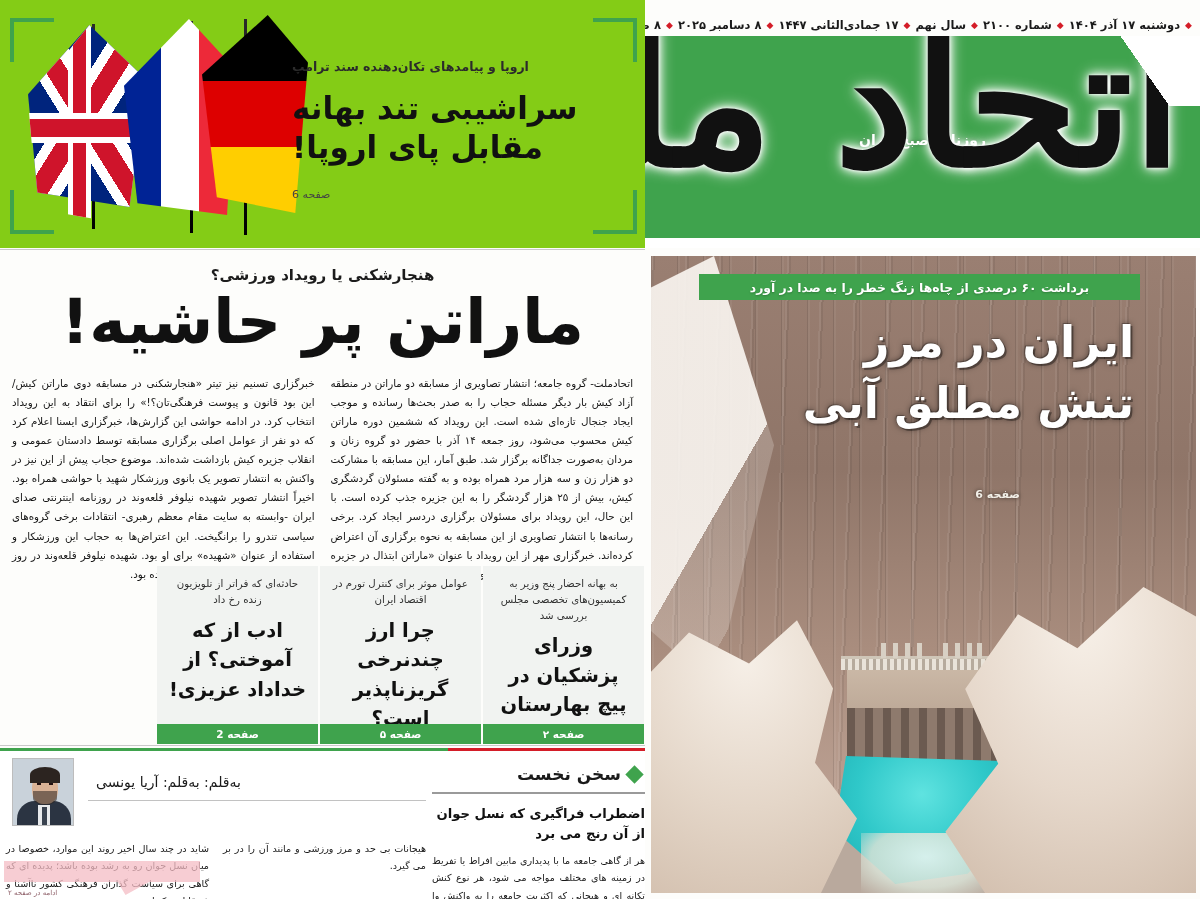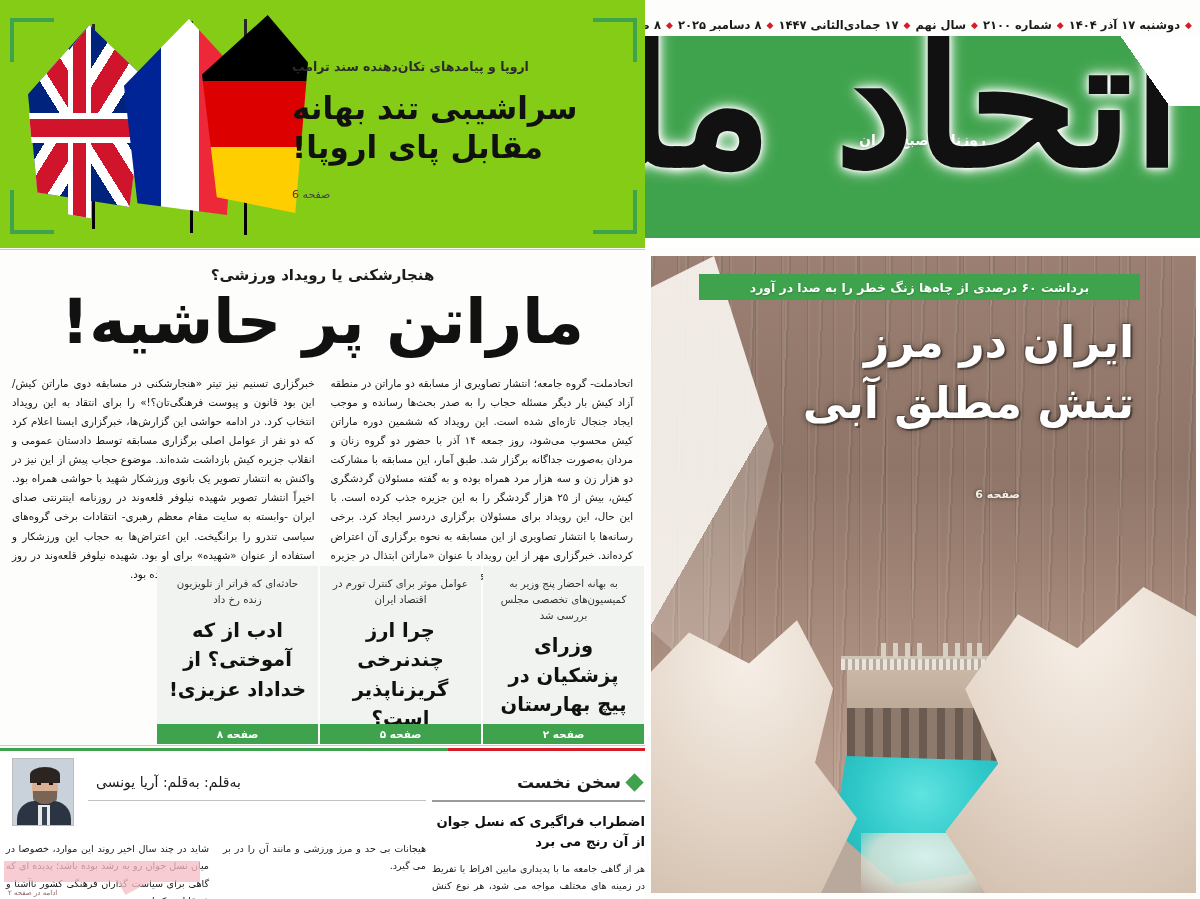--- a/index.html
+++ b/index.html
@@ -166,21 +166,21 @@
   .ed-left-cols .c { flex: 1; font-size: 9.6px; line-height: 1.8; text-align: justify; color: #161616; }
 
   .pink-banner {
     position: absolute; bottom: 4px; left: 4px; width: 196px; height: 34px;
     background: #f4bcc4; opacity: .75;
     clip-path: polygon(0 0, 100% 0, 100% 62%, 74% 62%, 62% 100%, 58% 62%, 0 62%);
   }
   .pink-label { position:absolute; bottom: 2px; left: 8px; font-size: 7px; color: #8c5d66; }
 
   .ed-right { position: absolute; top: 8px; left: 432px; width: 213px; height: 143px; }
-  .sokhan-row { display: flex; align-items: center; justify-content: flex-start; direction: rtl; gap: 7px; padding: 8px 4px 0 0; margin-top: 8px; }
+  .sokhan-row { display: flex; align-items: center; justify-content: flex-start; direction: rtl; gap: 7px; padding: 8px 4px 0 0; }
   .diamond { width: 13px; height: 13px; background: #3fa34d; transform: rotate(45deg); flex: 0 0 auto; }
   .sokhan-label { font-size: 17px; font-weight: bold; color: #1b1b1b; }
   .sokhan-rule { margin: 8px 0 0; height: 2px; background: #9a9a9a; }
   .ed-head { margin-top: 10px; font-size: 13.2px; font-weight: bold; color: #111; line-height: 1.5; direction: rtl; text-align: right; }
   .ed-body { margin-top: 8px; font-size: 9.5px; line-height: 1.85; text-align: justify; direction: rtl; color: #161616; }
 
   
   .damstory { position: absolute; top: 252px; right: 0; width: 555px; height: 647px; padding: 4px 4px 6px 6px; }
   .damphoto { position: relative; width: 545px; height: 637px; overflow: hidden; background: #b9a99d; }
 
@@ -319,21 +319,21 @@
       <div class="tz-page">صفحه ۲</div>
     </div>
     <div class="teaser">
       <div class="tz-kicker">عوامل موثر برای کنترل تورم در اقتصاد ایران</div>
       <div class="tz-head">چرا ارز چندنرخی گریزناپذیر است؟</div>
       <div class="tz-page">صفحه ۵</div>
     </div>
     <div class="teaser">
       <div class="tz-kicker">حادثه‌ای که فراتر از تلویزیون زنده رخ داد</div>
       <div class="tz-head">ادب از که آموختی؟ از خداداد عزیزی!</div>
-      <div class="tz-page">صفحه ۸</div>
+      <div class="tz-page">صفحه 2</div>
     </div>
   </div>
 
   <div class="hrule" style="top:745px;"></div>
 
   <div class="editorial">
     <div class="ed-topline"></div>
     <div class="ed-redline"></div>
 
     <div class="ed-left">

